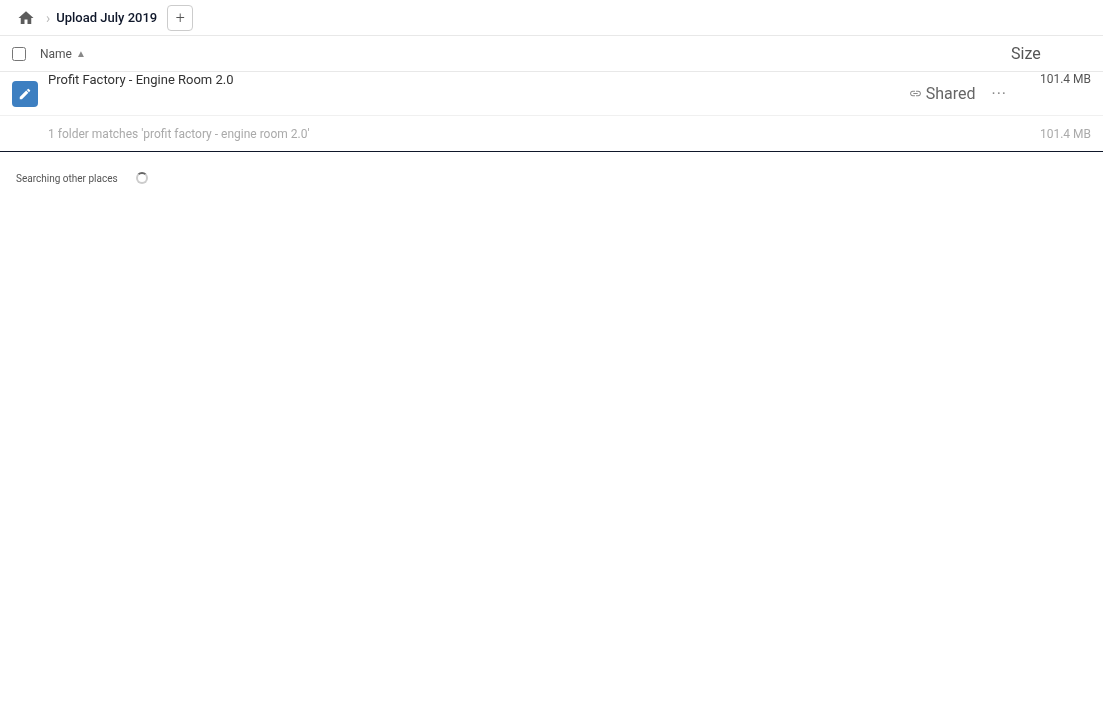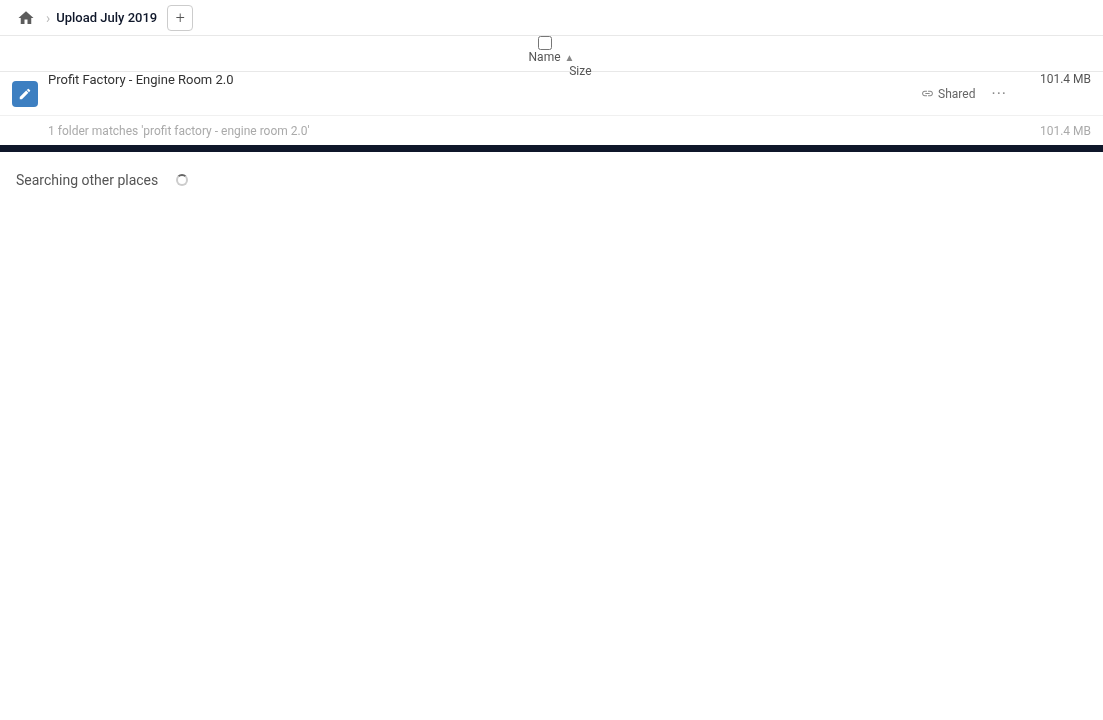--- a/index.html
+++ b/index.html
@@ -70,21 +70,20 @@
       font-weight: 300;
     }
 
     
     .column-header {
       display: flex;
       align-items: center;
       height: 36px;
       padding: 0 12px;
       border-bottom: 1px solid #e8e8e8;
-      flex-direction: column;
     }
 
     .col-checkbox {
       width: 28px;
       display: flex;
       align-items: center;
     }
 
     .col-checkbox input[type="checkbox"] {
       width: 14px;
@@ -102,24 +101,24 @@
       cursor: pointer;
       user-select: none;
     }
 
     .sort-arrow {
       font-size: 10px;
       color: #888;
     }
 
     .col-size {
-      font-size: 12px;
+      font-size: 16px;
       color: #555;
       width: 80px;
-      text-align: right;
+      text-align: left;
     }
 
     
     .file-row {
       display: flex;
       height: 44px;
       padding: 0 12px;
       border-bottom: 1px solid #f0f0f0;
       cursor: pointer;
     }
@@ -151,21 +150,21 @@
       display: flex;
       align-items: center;
       gap: 12px;
     }
 
     .shared-badge {
       display: flex;
       align-items: center;
       gap: 4px;
       color: #666;
-      font-size: 12px;
+      font-size: 16px;
     }
 
     .shared-badge svg {
       width: 13px;
       height: 13px;
       fill: #888;
     }
 
     .more-icon {
       color: #888;
@@ -181,21 +180,21 @@
       font-size: 12px;
       color: #555;
     }
 
     
     .sub-row {
       display: flex;
       align-items: center;
       height: 36px;
       padding: 0 12px 0 48px;
-      border-bottom: 7px solid #0f172a;
+      border-bottom: 1px solid #0f172a;
     }
 
     .sub-row-text {
       font-size: 12px;
       color: #aaa;
       flex: 1;
     }
 
     .sub-row-size {
       width: 80px;
@@ -203,21 +202,21 @@
       font-size: 12px;
       color: #aaa;
     }
 
     
     .searching-section {
       padding: 20px 16px 8px 16px;
     }
 
     .searching-label {
-      font-size: 14px;
+      font-size: 10px;
       color: #555;
       display: flex;
       align-items: center;
       gap: 18px;
     }
 
     .spinner {
       display: inline-block;
       width: 12px;
       height: 12px;

